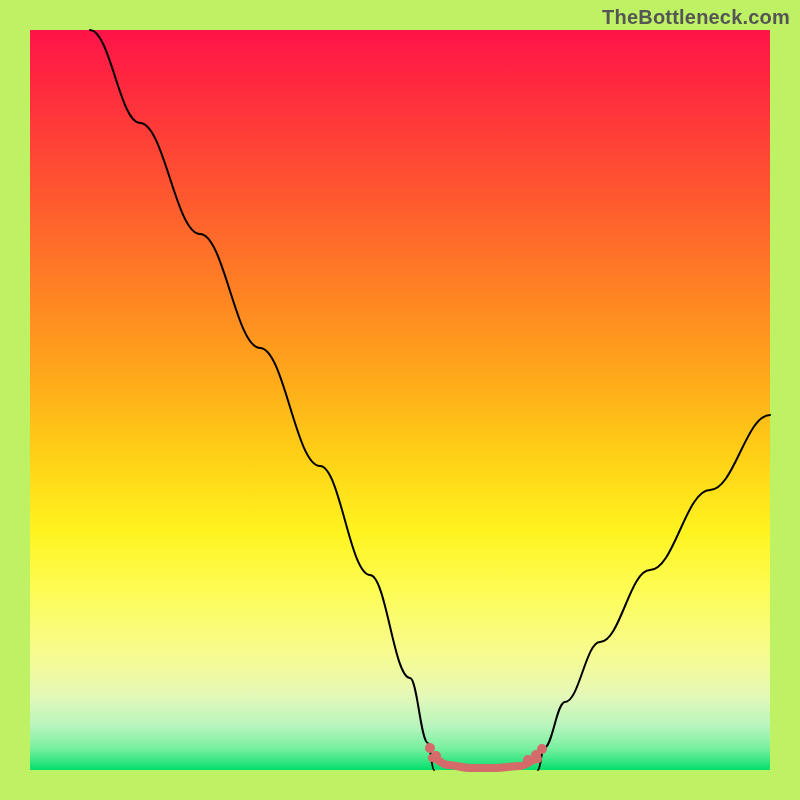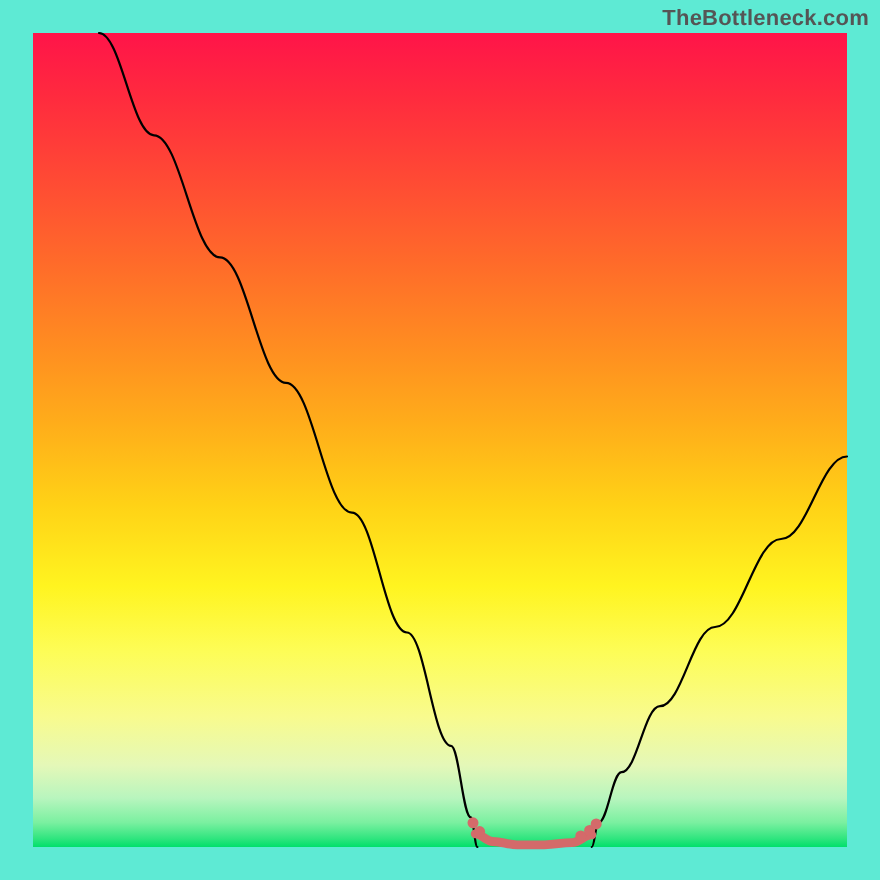--- a/index.html
+++ b/index.html
@@ -8,21 +8,21 @@
     width: 800px;
     height: 800px;
     background: #000;
     overflow: hidden;
     font-family: Arial, Helvetica, sans-serif;
   }
   .frame {
     position: relative;
     width: 800px;
     height: 800px;
-    background: #5eead4;
+    background: #bef264;
   }
   .plot-area {
     position: absolute;
     left: 30px;
     top: 30px;
     width: 740px;
     height: 740px;
     background: linear-gradient(to bottom,
       #ff1449 0%,
       #ff2b3e 8%,

